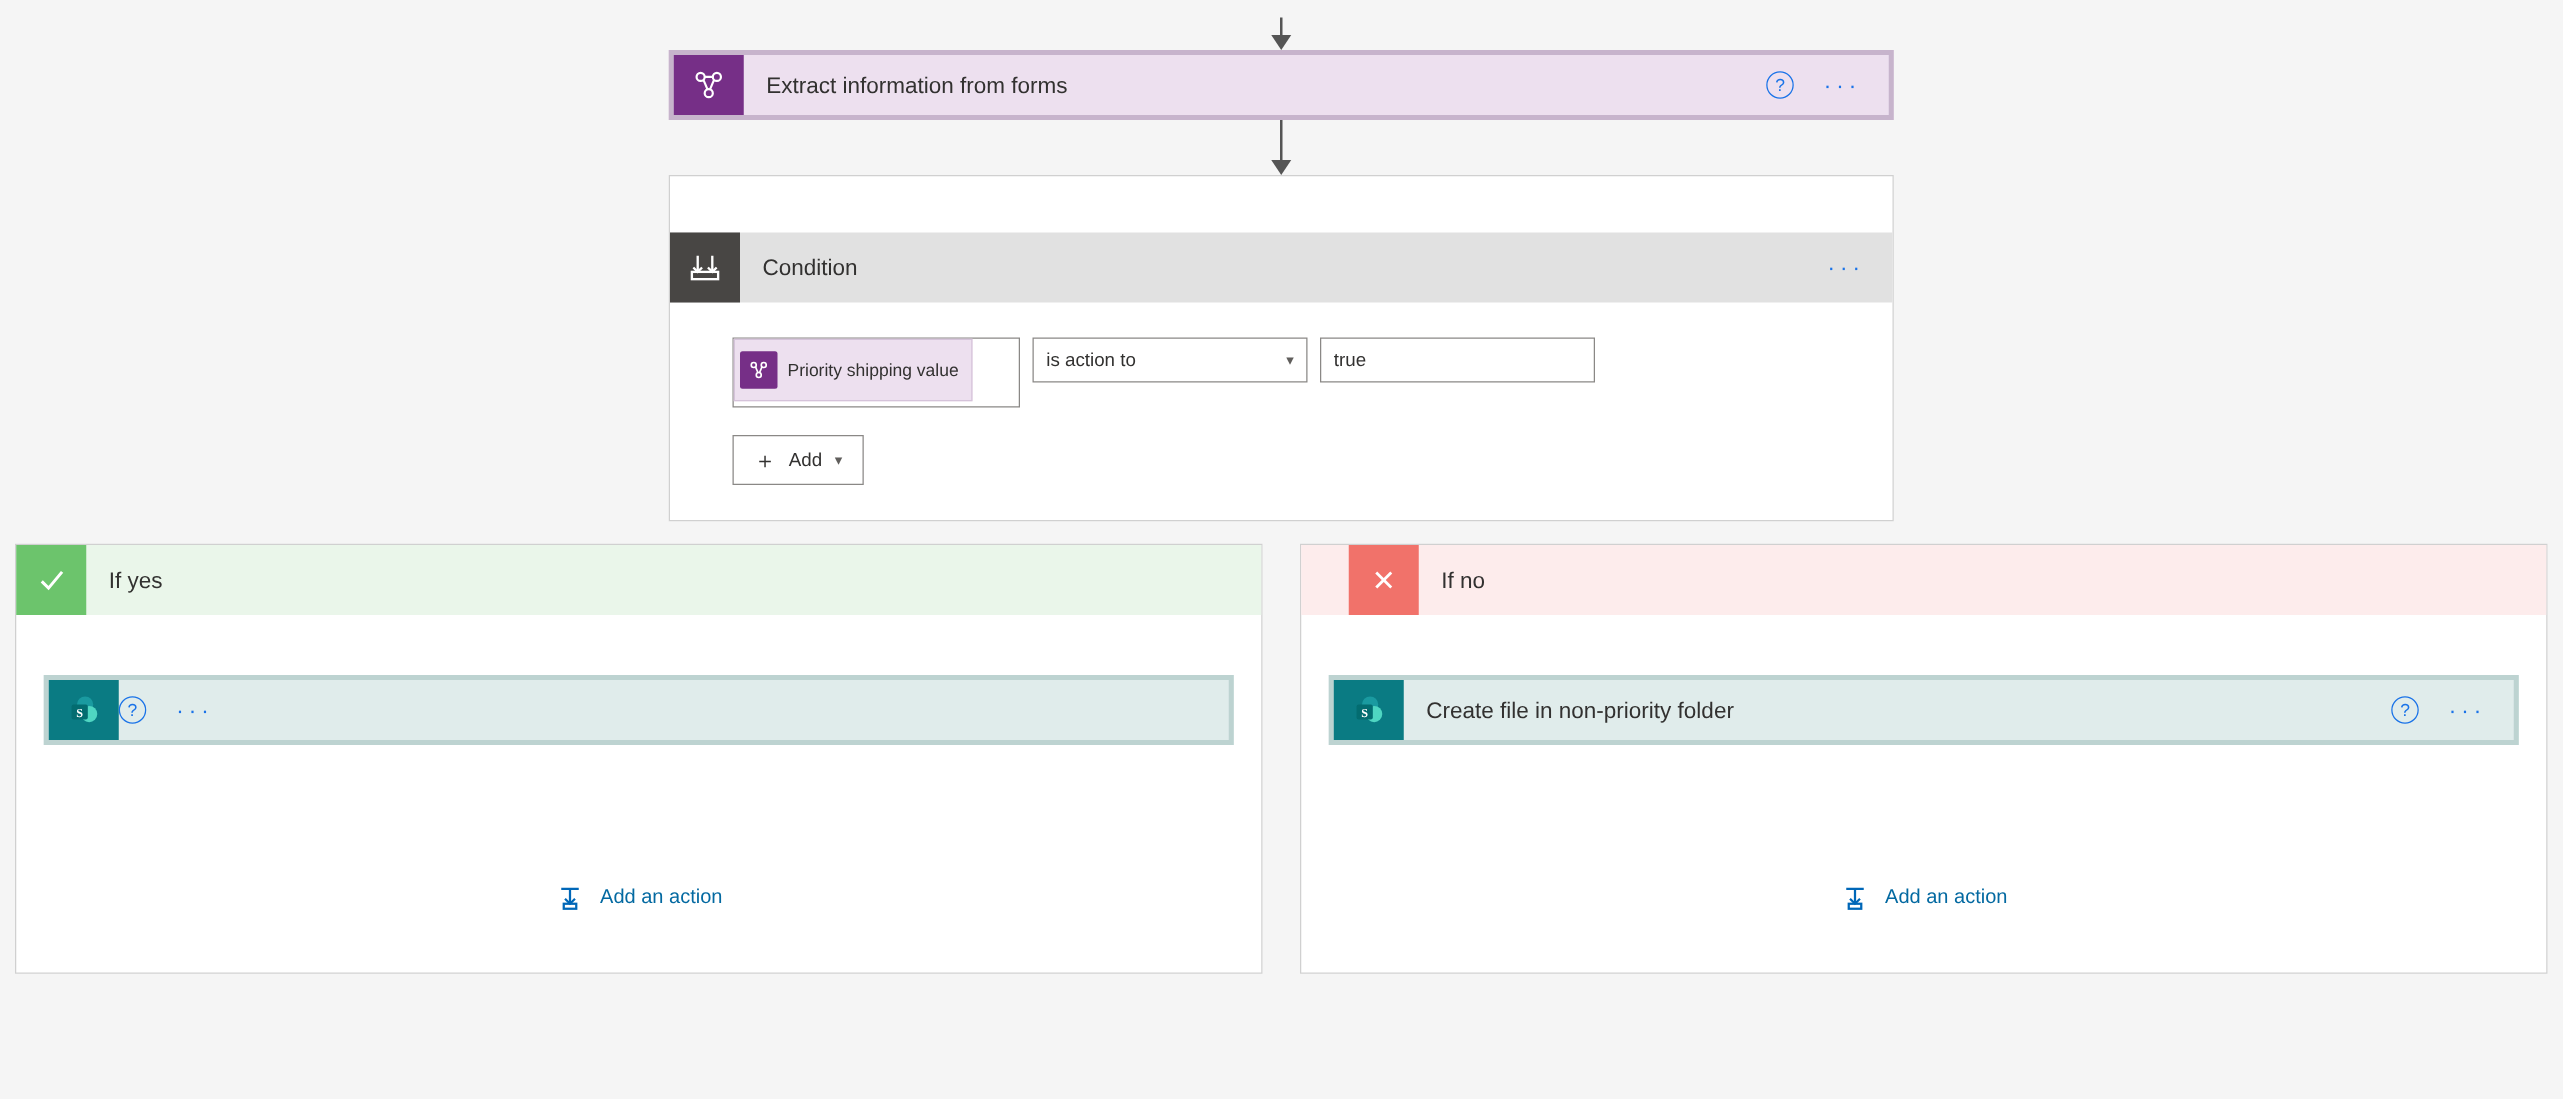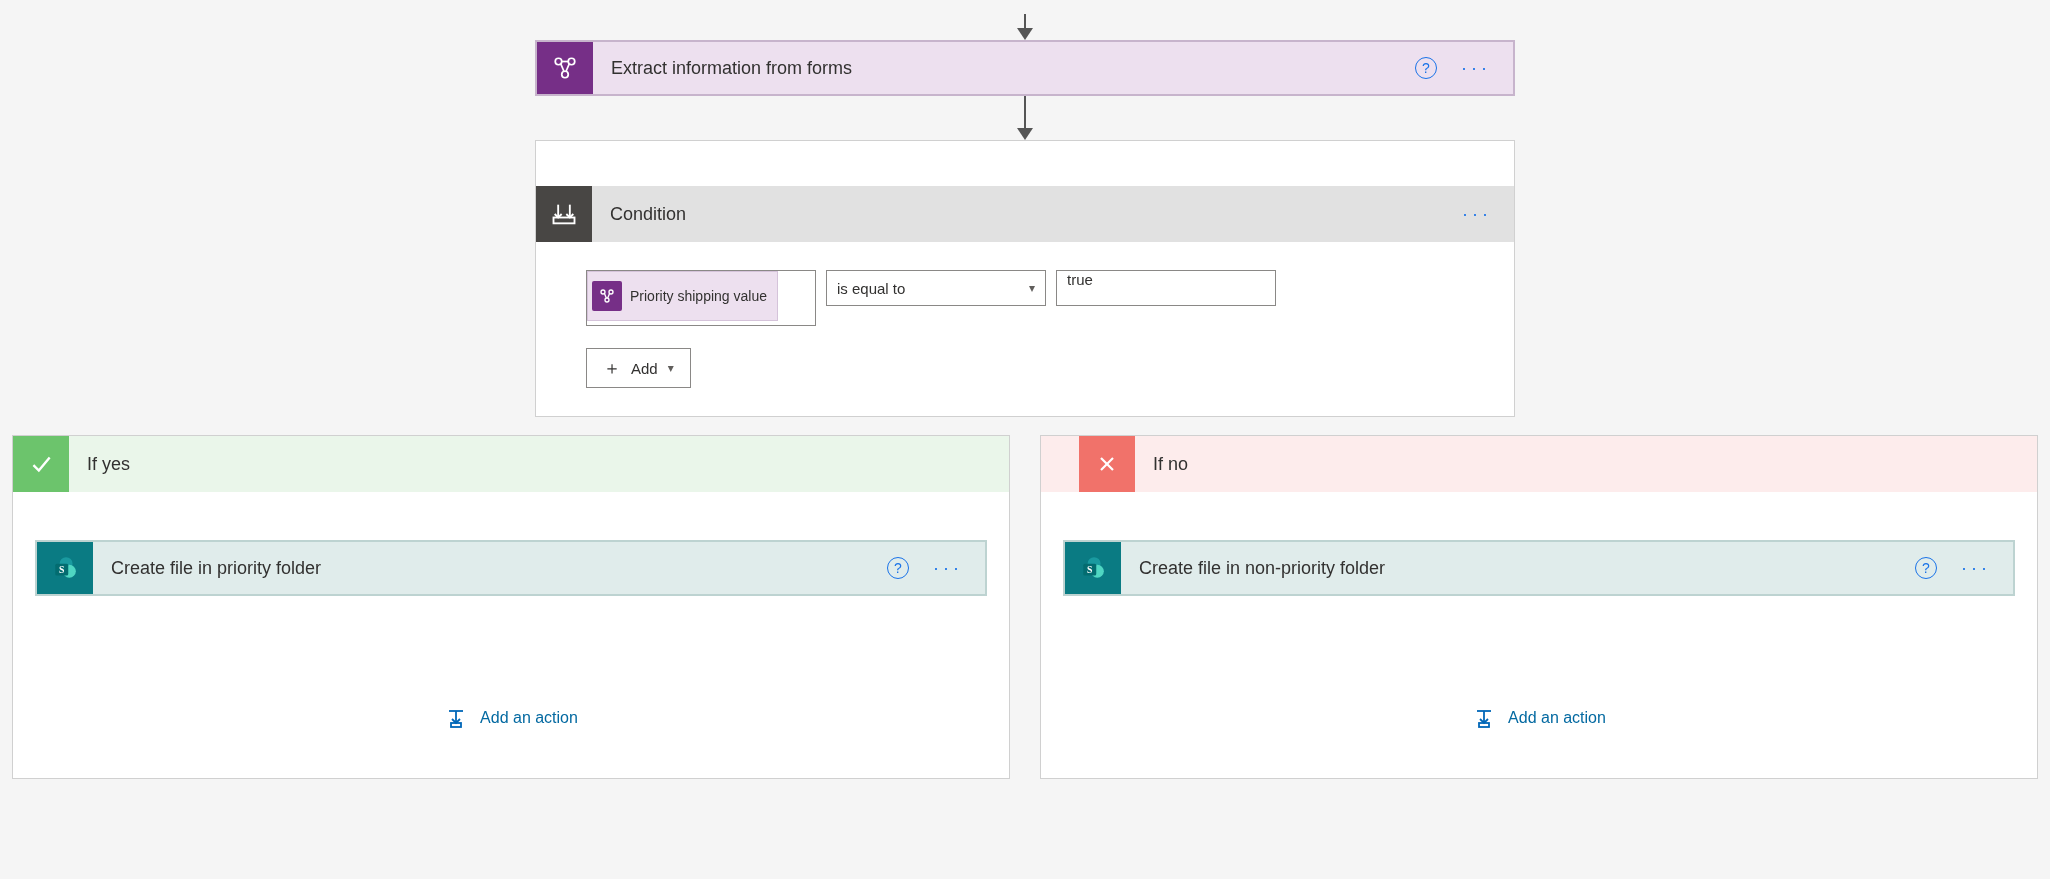--- a/index.html
+++ b/index.html
@@ -20,21 +20,21 @@
   .arrow-down { display:flex; flex-direction:column; align-items:center; }
   .arrow-line { width:2px; height:26px; background:#555; }
   .arrow-head {
     width:0; height:0; border-left:8px solid transparent;
     border-right:8px solid transparent; border-top:12px solid #555;
   }
 
   
   .action-card {
     width: 980px;
-    border: 2px solid #a16207;
+    border: 4px solid #a16207;
     background: #fff;
     display:flex; align-items:stretch;
     height:56px;
   }
   .action-card.purple { background:#ede0ef; border-color:#c7b4cc; }
   .action-card.teal   { background:#e0eceb; border-color:#bdd3d1; }
   .action-icon {
     width:56px; flex:0 0 56px;
     display:flex; align-items:center; justify-content:center;
     color:#fff;
@@ -85,21 +85,21 @@
   }
   .token-text { font-size:14px; line-height:1.2; max-width:140px; }
   .cond-op {
     width:220px; height:36px; border:1px solid #8a8886; background:#fff;
     display:flex; align-items:center; justify-content:space-between;
     padding:0 10px; font-size:15px;
   }
   .chevron { font-size:12px; color:#605e5c; }
   .cond-val {
     width:220px; height:36px; border:1px solid #8a8886; background:#fff;
-    padding:0 10px; font-size:15px; display:flex; align-items:flex-start;
+    padding:0 10px; font-size:15px; display:flex; align-items:center;
   }
   .add-btn {
     height:40px; border:1px solid #8a8886; background:#fff;
     display:inline-flex; align-items:center; gap:10px; padding:0 16px;
     font-size:15px;
   }
   .plus { font-size:18px; line-height:1; }
 
   
   .branches { display:flex; gap:30px; padding:0 12px; margin-top:18px; justify-content: space-between; align-items: flex-end;}
@@ -181,21 +181,21 @@
                     <circle cx="18" cy="6" r="3"></circle>
                     <circle cx="12" cy="18" r="3"></circle>
                   <line x1="8" y1="8" x2="11" y2="15"></line>
                     <line x1="16" y1="8" x2="13" y2="15"></line>
                 </svg>
               </div>
               <div class="token-text">Priority shipping value</div>
             </div>
           </div>
           <div class="cond-op">
-            <span>is equal to</span>
+            <span>is action to</span>
             <span class="chevron">▾</span>
           </div>
           <div class="cond-val">
             <span>true</span>
           </div>
         </div>
         <div>
           <div class="add-btn">
             <span class="plus">＋</span>
             <span>Add</span>
@@ -220,21 +220,20 @@
       <div class="branch-body">
         <div class="action-card teal">
           <div class="action-icon teal">
             <svg width="26" height="26" viewBox="0 0 24 24">
               <circle cx="13" cy="8" r="6" fill="#1a9aa0"></circle>
               <circle cx="16" cy="15" r="6" fill="#4fd6c2"></circle>
               <rect x="3" y="8" width="12" height="11" rx="1.5" fill="#036c70"></rect>
               <text x="9" y="17" text-anchor="middle" fill="white" font-size="9" font-family="Segoe UI" font-weight="600">S</text>
             </svg>
           </div>
-          <div class="action-title">Create file in priority folder</div>
           <div class="action-right">
             <div class="help-circle">?</div>
             <div class="dots">···</div>
           </div>
         </div>
         <div class="add-action">
           <span class="add-action-icon">
             <svg width="24" height="24" viewBox="0 0 24 24" fill="none" stroke="#0067b8" stroke-width="1.8">
               <line x1="5" y1="5" x2="19" y2="5"></line>
               <line x1="12" y1="5" x2="12" y2="16"></line>

